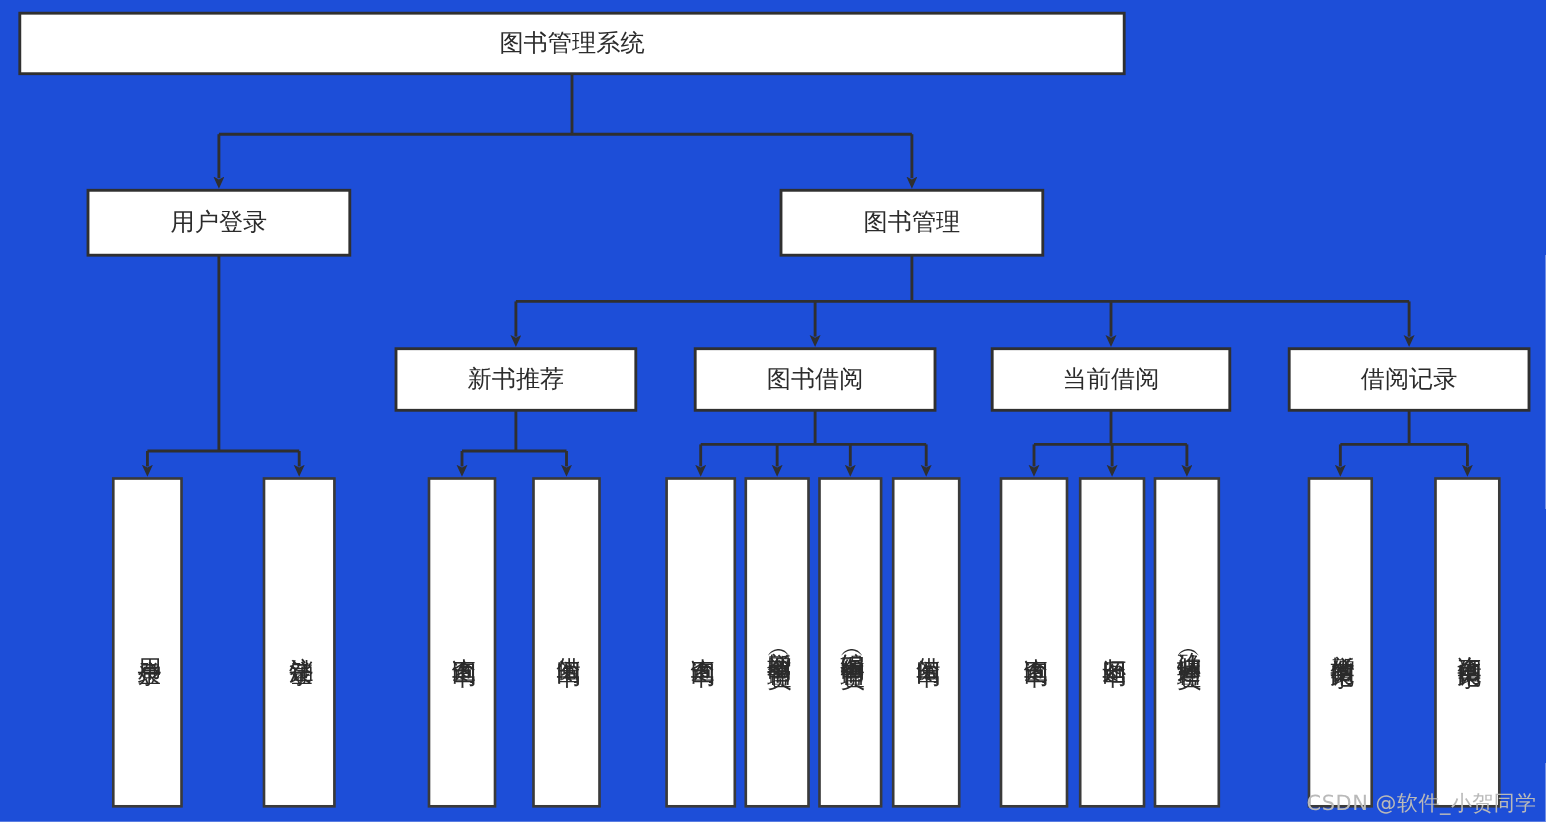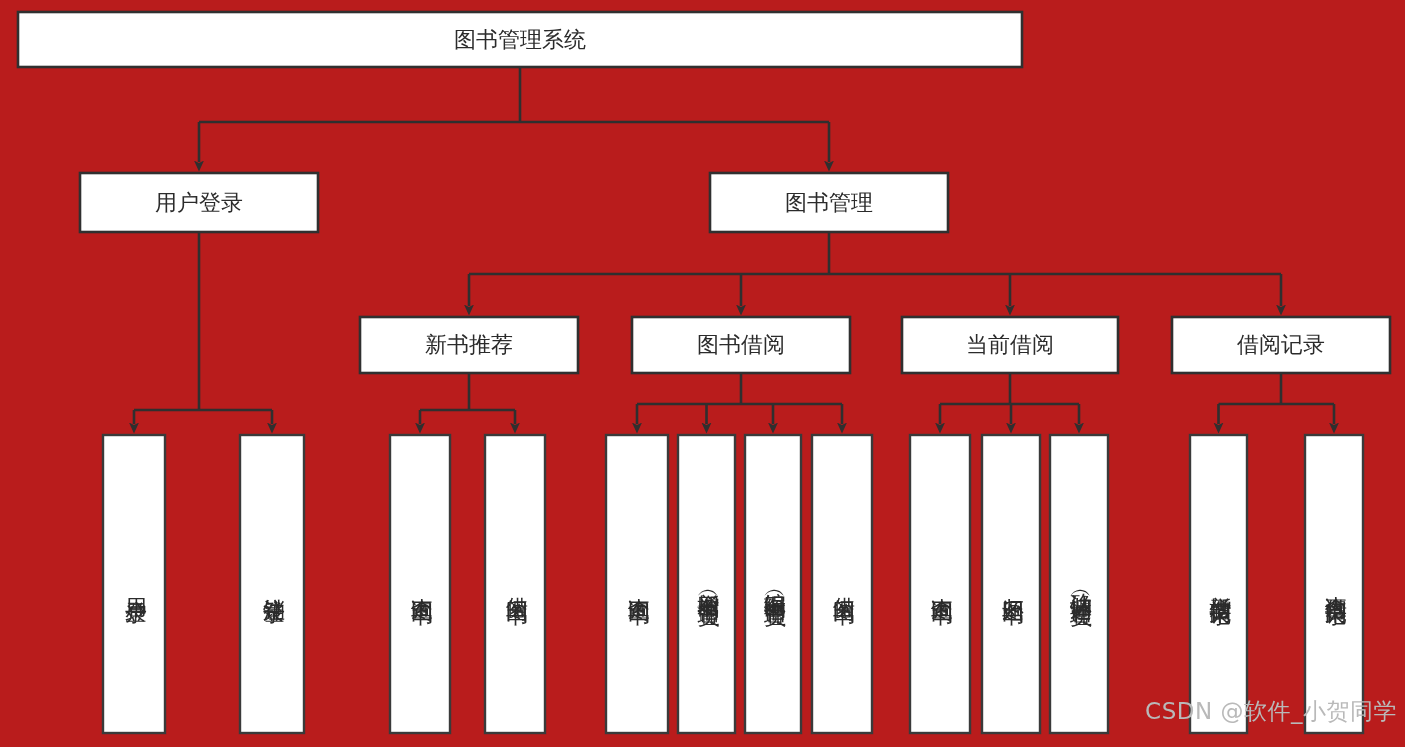--- a/index.html
+++ b/index.html
@@ -1,40 +1,40 @@
 <!DOCTYPE html>
 <html><head>
 <meta charset="utf-8">
 <style>
   html,body{margin:0;padding:0;background:#ffffff;}
   body{
     font-family:"DejaVu Sans","Liberation Sans",sans-serif;
     width:1405px;height:747px;overflow:hidden;
   }
-  #diagram-root{position:relative;width:1405px;height:747px;background:#b91c1c;}
+  #diagram-root{position:relative;width:1405px;height:747px;background:#1d4ed8;}
   svg#tree{position:absolute;left:0;top:0;width:1405px;height:747px;}
   .node-rect{fill:#ffffff;stroke:#303030;stroke-width:2.6;}
   .node-rect-thin{fill:#ffffff;stroke:#3a3a3a;stroke-width:2.4;}
   .link{stroke:#2f2f2f;stroke-width:2.6;fill:none;}
   .node-label{
     font-family:"DejaVu Sans","Liberation Sans",sans-serif;
     font-size:22px;fill:#2b2b2b;
     dominant-baseline:middle;text-anchor:middle;
   }
   .leaf-label{
     font-family:"DejaVu Sans","Liberation Sans",sans-serif;
     font-size:22px;fill:#2b2b2b;
     dominant-baseline:middle;text-anchor:middle;
     writing-mode:vertical-rl;
     letter-spacing:2px;
   }
   .watermark{
-    position:absolute;right:8px;bottom:20px;
+    position:absolute;right:8px;bottom:4px;
     font-family:"DejaVu Sans","Liberation Sans",sans-serif;
-    font-size:23px;color:#b9b9b9;white-space:nowrap;
+    font-size:19px;color:#b9b9b9;white-space:nowrap;
     letter-spacing:0.5px;
   }
 </style>
 </head>
 <body>
 
 <div id="diagram-root">
   <svg id="tree" viewBox="0 0 1405 747">
     <defs>
       <marker id="arrow" markerWidth="12" markerHeight="12" refX="1.5" refY="5" orient="auto" markerUnits="userSpaceOnUse">

